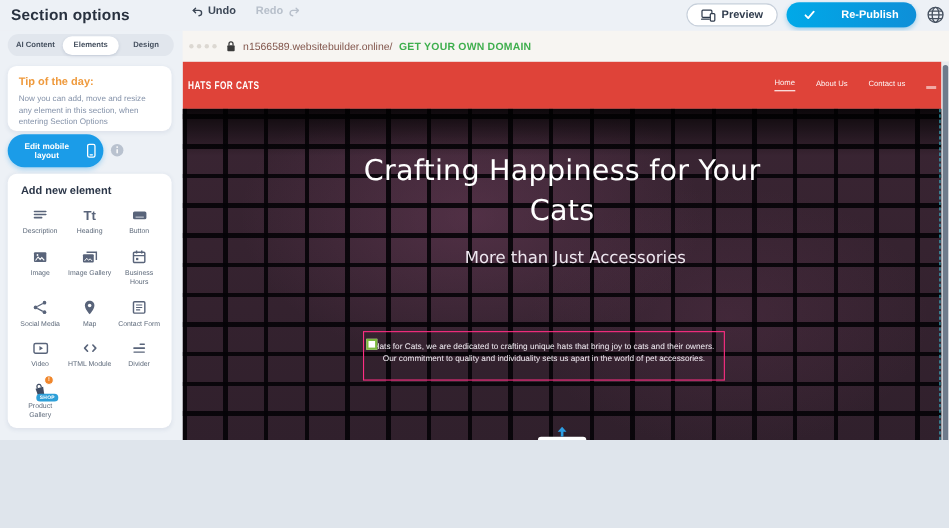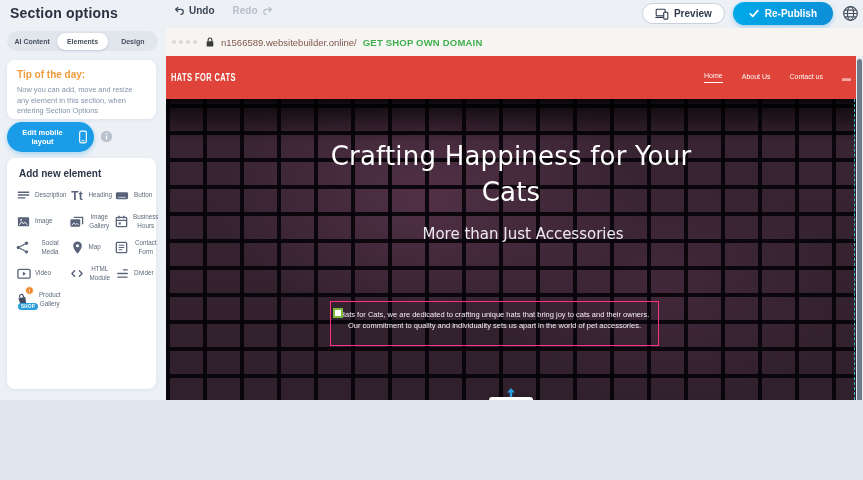--- a/index.html
+++ b/index.html
@@ -7,37 +7,37 @@
   .stage{position:relative;width:863px;height:400px;background:#edf1f6;overflow:hidden;}
 
   
   .topbar{position:absolute;left:0;top:0;width:863px;height:28px;}
   .app-title{position:absolute;left:10px;top:5px;margin:0;font-size:14px;font-weight:bold;color:#28313f;letter-spacing:.2px;}
   .undo-redo{position:absolute;left:172px;top:3px;display:flex;align-items:center;gap:14px;}
   .tb-btn{display:flex;align-items:center;gap:4px;background:none;border:none;padding:2px;font-size:10px;font-weight:bold;color:#3c4756;cursor:pointer;text-align:center;}
   .tb-btn.disabled{color:#b7bfca;}
   .topbar-right{position:absolute;right:4px;top:2px;display:flex;align-items:center;gap:8px;}
   .preview-btn{display:flex;align-items:center;gap:5px;height:21px;padding:0 12px;border-radius:11px;border:1px solid #c6cfda;background:#fff;font-size:10px;font-weight:bold;color:#2f3b4c;cursor:pointer;}
-  .republish-btn{display:flex;align-items:center;gap:6px;height:23px;padding:0 16px;border-radius:12px;border:none;background:linear-gradient(90deg,#00a9e8,#0e8fd8);font-size:10px;font-weight:bold;color:#fff;cursor:pointer;box-shadow:0 2px 5px rgba(14,143,216,.35);}
+  .republish-btn{display:flex;align-items:center;gap:24px;height:23px;padding:0 16px;border-radius:12px;border:none;background:linear-gradient(90deg,#00a9e8,#0e8fd8);font-size:10px;font-weight:bold;color:#fff;cursor:pointer;box-shadow:0 2px 5px rgba(14,143,216,.35);}
   .globe-wrap{width:18px;height:18px;display:flex;align-items:center;justify-content:center;cursor:pointer;}
 
   
   .sidebar{position:absolute;left:0;top:28px;width:166px;height:452px;background:#edf1f6;}
   .tabs{position:absolute;left:7px;top:3px;width:151px;height:20px;background:#e1e6ed;border-radius:11px;display:flex;align-items:center;}
   .tab{flex:1;text-align:center;font-size:7px;font-weight:bold;color:#45505f;padding:5px 0;border-radius:10px;cursor:pointer;white-space:nowrap;}
   .tab.active{background:#fff;box-shadow:0 1px 3px rgba(50,70,110,.18);}
   .tip-card{position:absolute;left:7px;top:32px;width:149px;height:59px;background:#fff;border-radius:8px;box-shadow:0 1px 4px rgba(40,60,110,.08);padding:9px 10px;}
   .tip-title{font-size:10px;font-weight:bold;color:#ef9a3d;margin:0 0 5px 0;}
   .tip-body{font-size:7.4px;line-height:1.45;color:#8492a9;margin:0;}
   .mobile-btn{position:absolute;left:7px;top:94px;width:87px;height:30px;border:none;border-radius:16px;background:#1b9ce8;color:#fff;font-size:7.5px;font-weight:bold;display:flex;align-items:center;justify-content:center;gap:6px;cursor:pointer;box-shadow:0 2px 5px rgba(27,156,232,.35);}
   .info-dot{position:absolute;left:100px;top:102px;width:13px;height:13px;cursor:pointer;}
   .add-card{position:absolute;left:7px;top:130px;width:149px;height:231px;background:#fff;border-radius:8px;box-shadow:0 1px 4px rgba(40,60,110,.08);padding:10px 8px;}
   .add-title{font-size:10px;font-weight:bold;color:#2b3648;margin:0 0 8px 4px;}
   .el-grid{display:grid;grid-template-columns:repeat(3,1fr);row-gap:9px;column-gap:2px;}
-  .el-item{display:flex;flex-direction:row;align-items:center;gap:3px;cursor:pointer;}
+  .el-item{display:flex;flex-direction:column;align-items:center;gap:3px;cursor:pointer;}
   .el-icon{width:17px;height:17px;display:flex;align-items:center;justify-content:center;position:relative;}
   .el-icon .tt{font-size:12px;font-weight:bold;color:#59647a;line-height:1;}
   .el-label{font-size:6.3px;color:#5e6a7b;text-align:center;line-height:1.35;max-width:44px;}
   .pg-badge{position:absolute;right:-4px;top:-5px;width:9px;height:9px;border-radius:50%;background:#f0862b;border:1px solid #fff;display:flex;align-items:center;justify-content:center;color:#fff;font-size:5px;font-weight:bold;}
   .pg-shop{position:absolute;right:-8px;bottom:-2px;background:#2d9fd8;color:#fff;font-size:4.5px;font-weight:bold;padding:1px 3px;border-radius:5px;letter-spacing:.3px;}
   .sb-divider{position:absolute;left:7px;top:418px;width:149px;height:1px;background:#c9cdd6;}
   .done-btn{position:absolute;left:7px;top:424px;width:54px;height:25px;border:none;border-radius:1px;background:#1b9ce8;color:#fff;font-size:8px;font-weight:bold;cursor:pointer;box-shadow:0 2px 5px rgba(27,156,232,.35);font-family:Liberation Serif, serif;}
 
   
   .main{position:absolute;left:166px;top:28px;width:697px;height:452px;}
@@ -340,21 +340,21 @@
           <span class="dot"></span>
           <span class="dot"></span>
       </span>
       <span class="lock">
         <svg width="10" height="12" viewBox="0 0 12 14">
             <rect x="2" y="6" width="8" height="6.5" rx="1" fill="#3a3a3a"></rect>
             <path d="M3.8 6V4.4a2.2 2.2 0 0 1 4.4 0V6" stroke="#3a3a3a" stroke-width="1.4" fill="none"></path>
           </svg>
       </span>
       <span class="url-text">n1566589.websitebuilder.online/</span>
-      <span class="domain-link">GET SHOP OWN DOMAIN</span>
+      <span class="domain-link">GET YOUR OWN DOMAIN</span>
     </div>
 
     <div class="viewport">
 
       <header class="site-header">
         <span class="logo">HATS FOR CATS</span>
         <nav class="nav">
           <span class="nav-item active">Home</span>
           <span class="nav-item">About Us</span>
           <span class="nav-item">Contact us</span>

